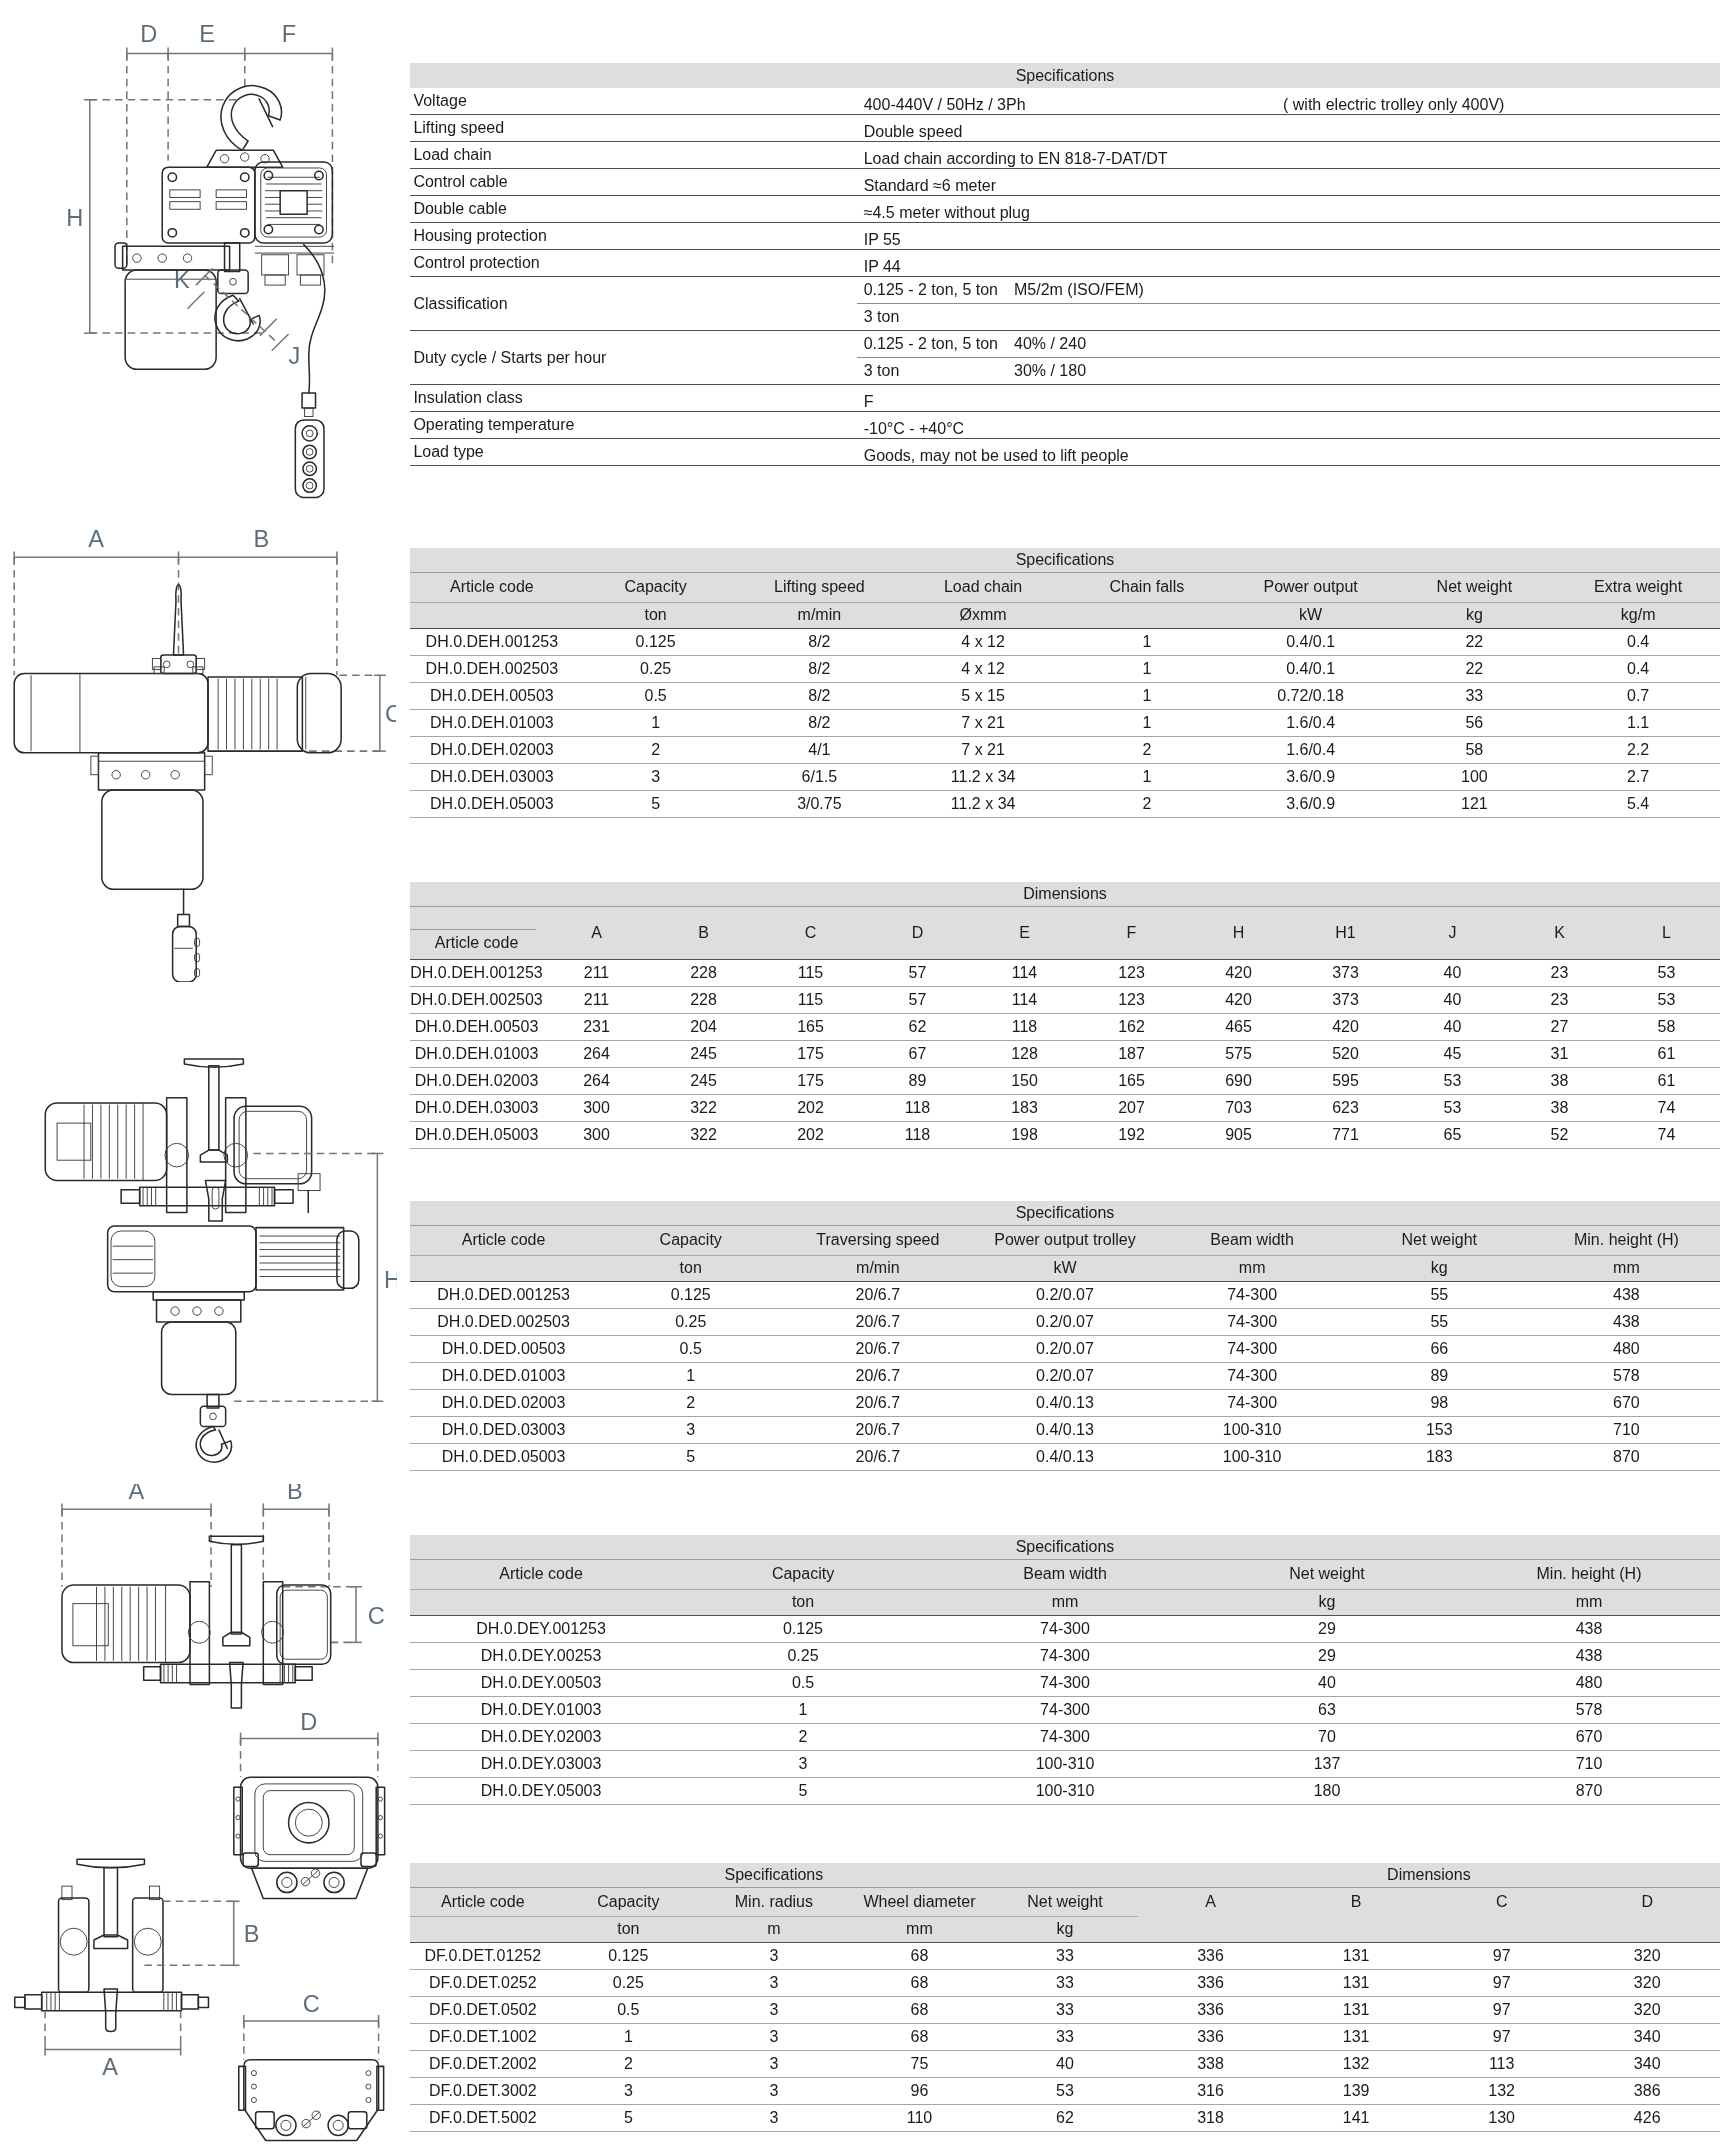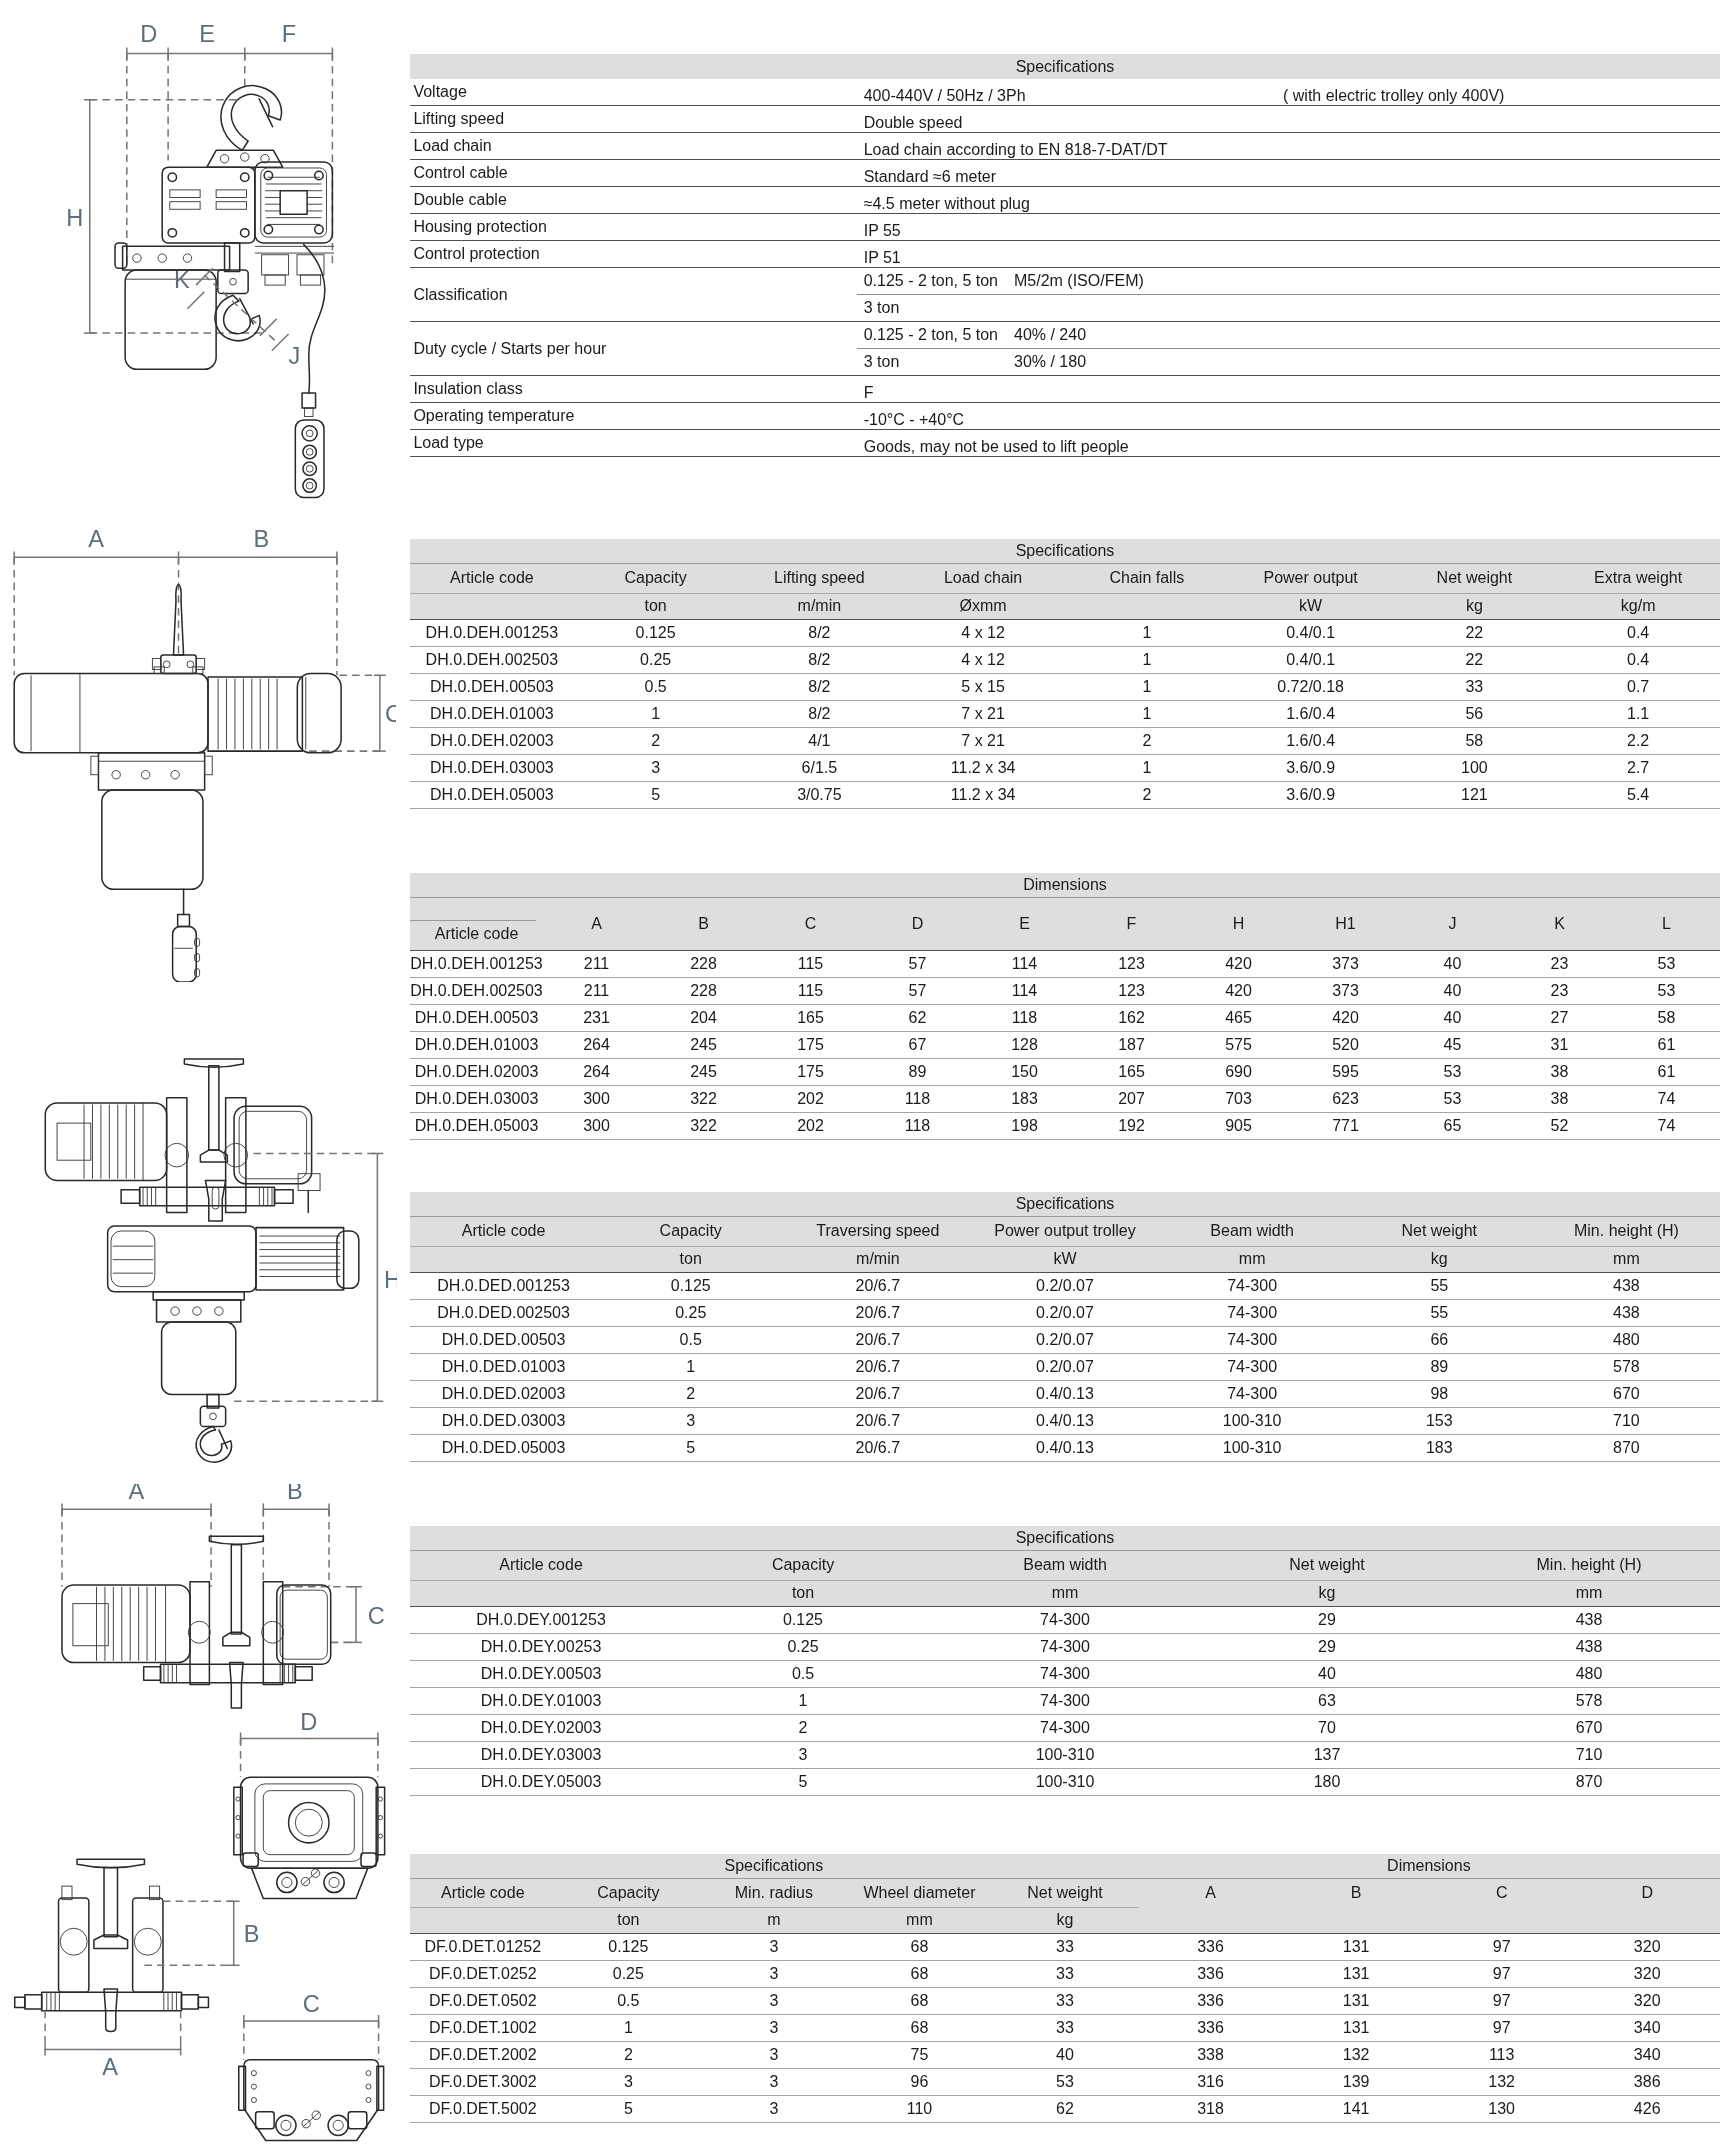--- a/index.html
+++ b/index.html
@@ -7,21 +7,21 @@
   .abs{position:absolute;}
   
   svg{display:block;}
   .ln{stroke:#2a2a2a;stroke-width:1.8;fill:none;stroke-linejoin:round;stroke-linecap:round;}
   .thin{stroke:#3a3a3a;stroke-width:1.1;fill:none;}
   .dimln{stroke:#767676;stroke-width:1.8;fill:none;}
   .dash{stroke:#767676;stroke-width:1.8;fill:none;stroke-dasharray:9 6;}
   .dimlbl{fill:#5c6e7e;font-family:"Liberation Sans",sans-serif;font-size:28px;}
   .whitefill{fill:#ffffff;}
   
-  .spec-table{position:absolute;left:410px;width:1310px;font-size:16px;}
+  .spec-table{position:absolute;left:410px;width:1310px;font-size:16px;margin-top:9px;}
   .t-gray{background:#dedede;border-bottom:1.7px solid #4f4f4f;}
   .t-title{height:23.6px;display:flex;align-items:center;justify-content:center;border-bottom:0.8px solid #9b9b9b;}
   .t-title-row{display:flex;border-bottom:0.8px solid #9b9b9b;}
   .t-title-cell{height:23.6px;display:flex;align-items:center;justify-content:center;}
   .t-row{display:grid;}
   .t-head{min-height:29px;border-bottom:0.8px solid #a8a8a8;}
   .t-units{min-height:25px;}
   .t-data{min-height:26px;border-bottom:0.8px solid #a5a5a5;}
   .cell{display:flex;align-items:center;justify-content:center;text-align:center;padding:0 3.4px;}
   
@@ -525,21 +525,21 @@
       </div>
       <div class="r1-row r1-single">
         <div class="r1-label">Housing protection</div>
         <div class="r1-val">
           <div>IP 55</div>
         </div>
       </div>
       <div class="r1-row r1-single">
         <div class="r1-label">Control protection</div>
         <div class="r1-val">
-          <div>IP 51</div>
+          <div>IP 44</div>
         </div>
       </div>
       <div class="r1-row">
         <div class="r1-label">Classification</div>
         <div class="r1-subs">
           <div class="r1-sub">
             <div class="sv1">0.125 - 2 ton, 5 ton</div>
             <div class="sv2">M5/2m (ISO/FEM)</div>
           </div>
           <div class="r1-sub">

